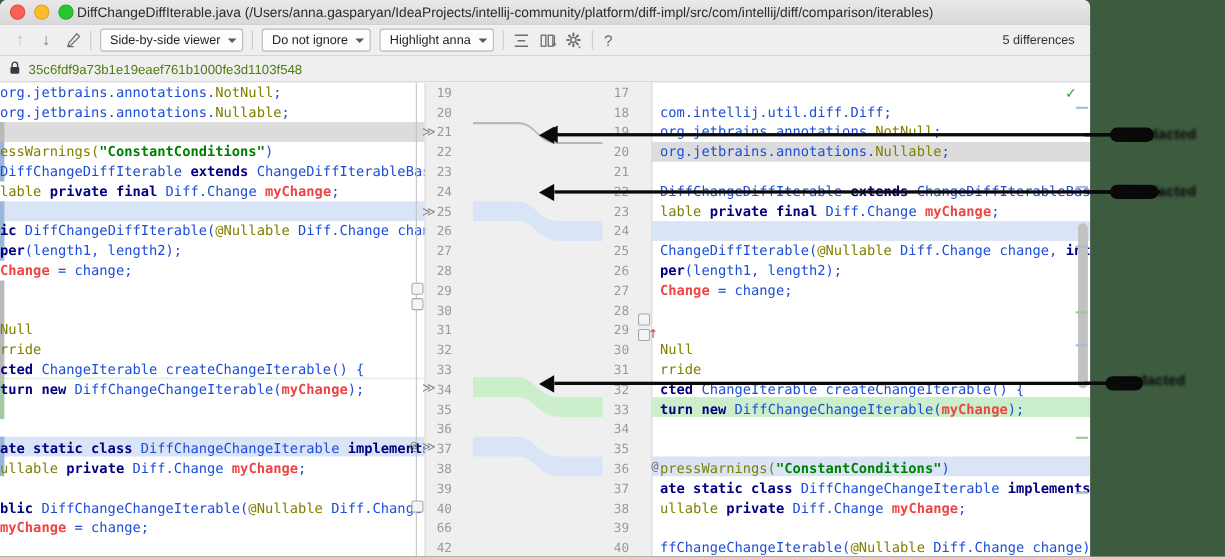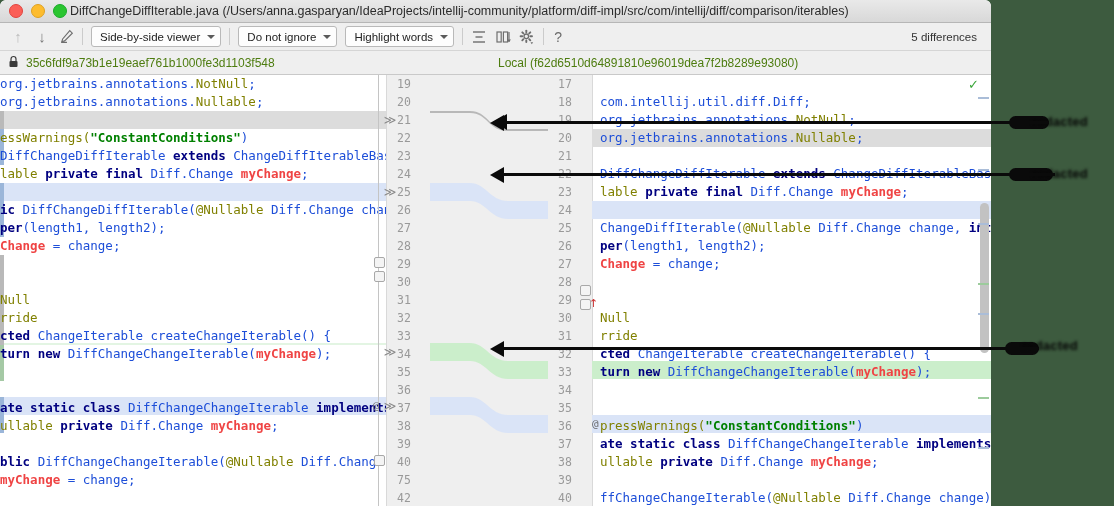--- a/index.html
+++ b/index.html
@@ -179,21 +179,21 @@
       <div class="combo">
         <span>Side-by-side viewer</span>
         <span class="caret"></span>
       </div>
       <div class="sep"></div>
       <div class="combo">
         <span>Do not ignore</span>
         <span class="caret"></span>
       </div>
       <div class="combo">
-        <span>Highlight words</span>
+        <span>Highlight anna</span>
         <span class="caret"></span>
       </div>
       <div class="sep"></div>
       <div class="tb-icon">
         <svg width="16" height="16" viewBox="0 0 16 16" aria-hidden="true">
           <line x1="2" y1="3" x2="14" y2="3" stroke="#6e6e6e" stroke-width="1.4"></line>
           <line x1="4.5" y1="8" x2="11.5" y2="8" stroke="#6e6e6e" stroke-width="1.4"></line>
           <line x1="2" y1="13" x2="14" y2="13" stroke="#6e6e6e" stroke-width="1.4"></line>
         </svg>
       </div>
@@ -227,21 +227,20 @@
     </div>
 
     <div class="revbar">
       <span class="lock">
         <svg width="11" height="13" viewBox="0 0 11 13" aria-hidden="true">
           <path d="M3 6 V4 a2.5 2.5 0 0 1 5 0 V6" fill="none" stroke="#3a3a3a" stroke-width="1.2"></path>
           <rect x="1.5" y="6" width="8" height="6" rx="1" fill="#3a3a3a"></rect>
         </svg>
       </span>
       <span class="rev-left">35c6fdf9a73b1e19eaef761b1000fe3d1103f548</span>
-      <span class="rev-right">Local (f62d6510d64891810e96019dea7f2b8289e93080)</span>
     </div>
 
     <div class="editor">
 
       <div class="pane pane-left">
 
         <div class="hl hl-grey" style="left:0;top:36px;width:386px;"></div>
         <div class="hl hl-blue" style="left:0;top:108px;width:386px;"></div>
         <div class="hl hl-greenlite" style="left:0;top:268px;width:386px;height:2px;"></div>
         <div class="hl hl-blue" style="left:0;top:322px;width:386px;"></div>
@@ -276,21 +275,21 @@
             <div class="gutnum" style="top: 216px;">31</div>
             <div class="gutnum" style="top: 234px;">32</div>
             <div class="gutnum" style="top: 252px;">33</div>
             <div class="gutnum" style="top: 270px;">34</div>
             <div class="gutnum" style="top: 288px;">35</div>
             <div class="gutnum" style="top: 306px;">36</div>
             <div class="gutnum" style="top: 324px;">37</div>
             <div class="gutnum" style="top: 342px;">38</div>
             <div class="gutnum" style="top: 360px;">39</div>
             <div class="gutnum" style="top: 378px;">40</div>
-            <div class="gutnum" style="top: 396px;">75</div>
+            <div class="gutnum" style="top: 396px;">66</div>
             <div class="gutnum" style="top: 414px;">42</div>
             <div class="chev" style="top: 36px;">≫</div>
             <div class="chev" style="top: 108px;">≫</div>
             <div class="chev" style="top: 268px;">≫</div>
             <div class="chev" style="top: 322px;">≫</div>
             <div class="atsign" style="top: 322px;">@</div>
           </div>
       </div>
 
       <div class="center">

